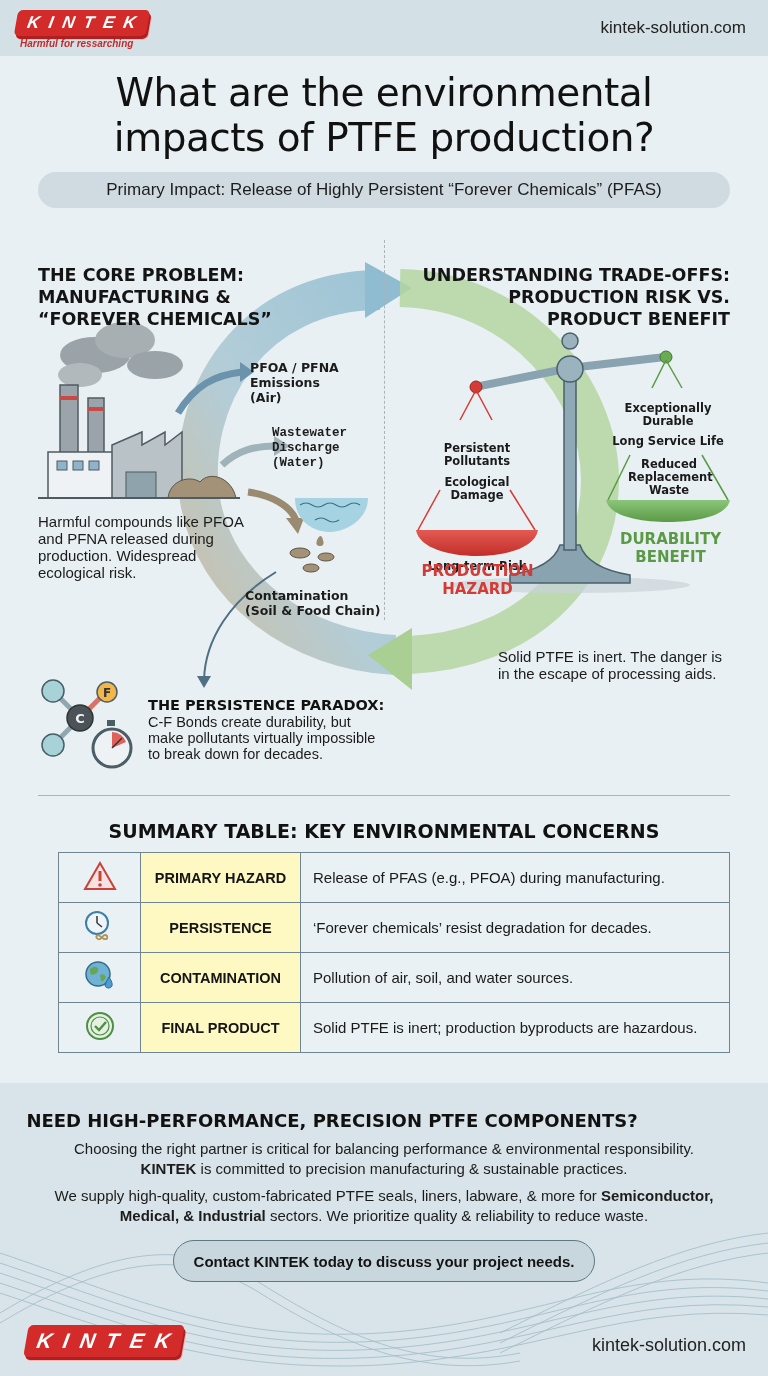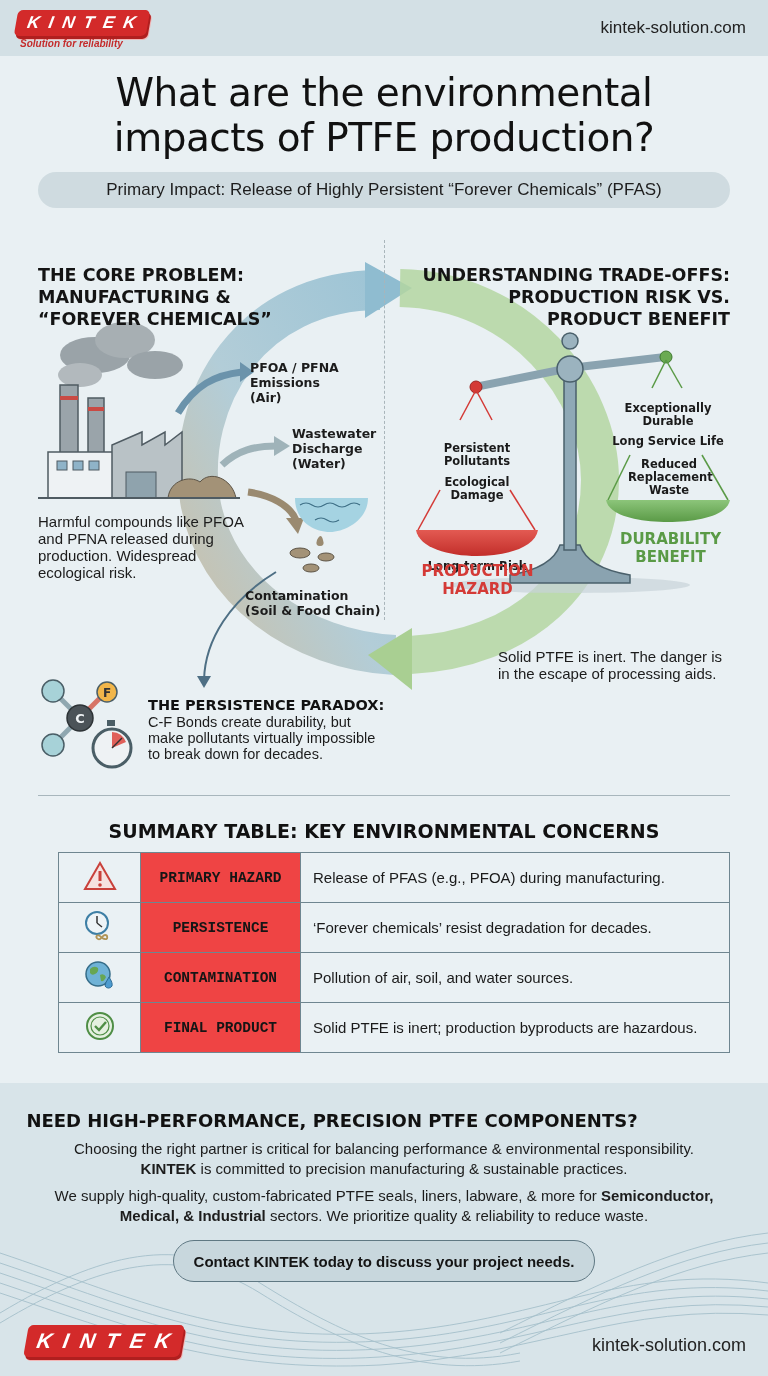--- a/index.html
+++ b/index.html
@@ -68,22 +68,22 @@
     position: absolute; left: 0; top: 820px; width: 768px; text-align: center;
     font-weight: bold; font-size: 19px; color: #111; font-family: "DejaVu Sans", sans-serif;
   }
   .summary-table {
     position: absolute; left: 58px; top: 852px; width: 672px;
     border: 1.5px solid #6f8690; border-collapse: collapse;
   }
   .summary-table td { border: 1px solid #6f8690; height: 50px; }
   .summary-table td.icon { width: 82px; background: #eaf1f4; text-align: center; }
   .summary-table td.cat {
-    width: 160px; background: #ef4444; text-align: center;
-    font-weight: bold; font-size: 14.5px; color: #151515; font-family: Liberation Mono, monospace;
+    width: 160px; background: #fef9c3; text-align: center;
+    font-weight: bold; font-size: 14.5px; color: #151515; font-family: Liberation Sans, sans-serif;
   }
   .summary-table td.desc { background: #eaf1f4; padding-left: 12px; font-size: 15px; color: #1a1a1a; }
   .cta-band {
     position: absolute; left: 0; top: 1083px; width: 768px; height: 293px;
     background: #d8e4e9;
   }
   .cta-title {
     position: absolute; left: 0; top: 1110px; width: 664px; text-align: center;
     font-weight: bold; font-size: 18px; color: #111; font-family: "DejaVu Sans", sans-serif;
   }
@@ -105,21 +105,21 @@
   .site-bottom { position: absolute; right: 22px; top: 1335px; font-size: 18px; color: #222; }
   .waves { position: absolute; left: 0; top: 1083px; width: 768px; height: 293px; pointer-events: none; }
 </style>
 </head>
 <body>
 
 <div class="header-band"></div>
 <div class="logo">
     <span>KINTEK</span>
   </div>
-<div class="logo-tagline">Solution for reliability</div>
+<div class="logo-tagline">Harmful for ressarching</div>
 <div class="site-top">kintek-solution.com</div>
 
 <div class="title">
   <div>What are the environmental</div>
   <div>impacts of PTFE production?</div>
 </div>
 <div class="subtitle-pill">Primary Impact: Release of Highly Persistent “Forever Chemicals” (PFAS)</div>
 
 <svg class="diagram" viewBox="0 0 768 800">
   <defs>
@@ -243,21 +243,21 @@
   <div>UNDERSTANDING TRADE-OFFS:</div>
   <div>PRODUCTION RISK VS.</div>
   <div>PRODUCT BENEFIT</div>
 </div>
 
 <div class="lbl" style="left:250px; top:360px; width:120px;">
   <div>PFOA / PFNA</div>
   <div>Emissions</div>
   <div>(Air)</div>
 </div>
-<div class="lbl" style="left:292px; top:426px; width:100px;">
+<div class="lbl" style="left:272px; top:426px; width:100px;font-family:Liberation Mono, monospace;">
   <div>Wastewater</div>
   <div>Discharge</div>
   <div>(Water)</div>
 </div>
 <div class="lbl" style="left:245px; top:588px; width:140px;">
   <div>Contamination</div>
   <div>(Soil &amp; Food Chain)</div>
 </div>
 <div class="body-text" style="left:38px; top:513px; width:230px;">
   <div>Harmful compounds like PFOA</div>

